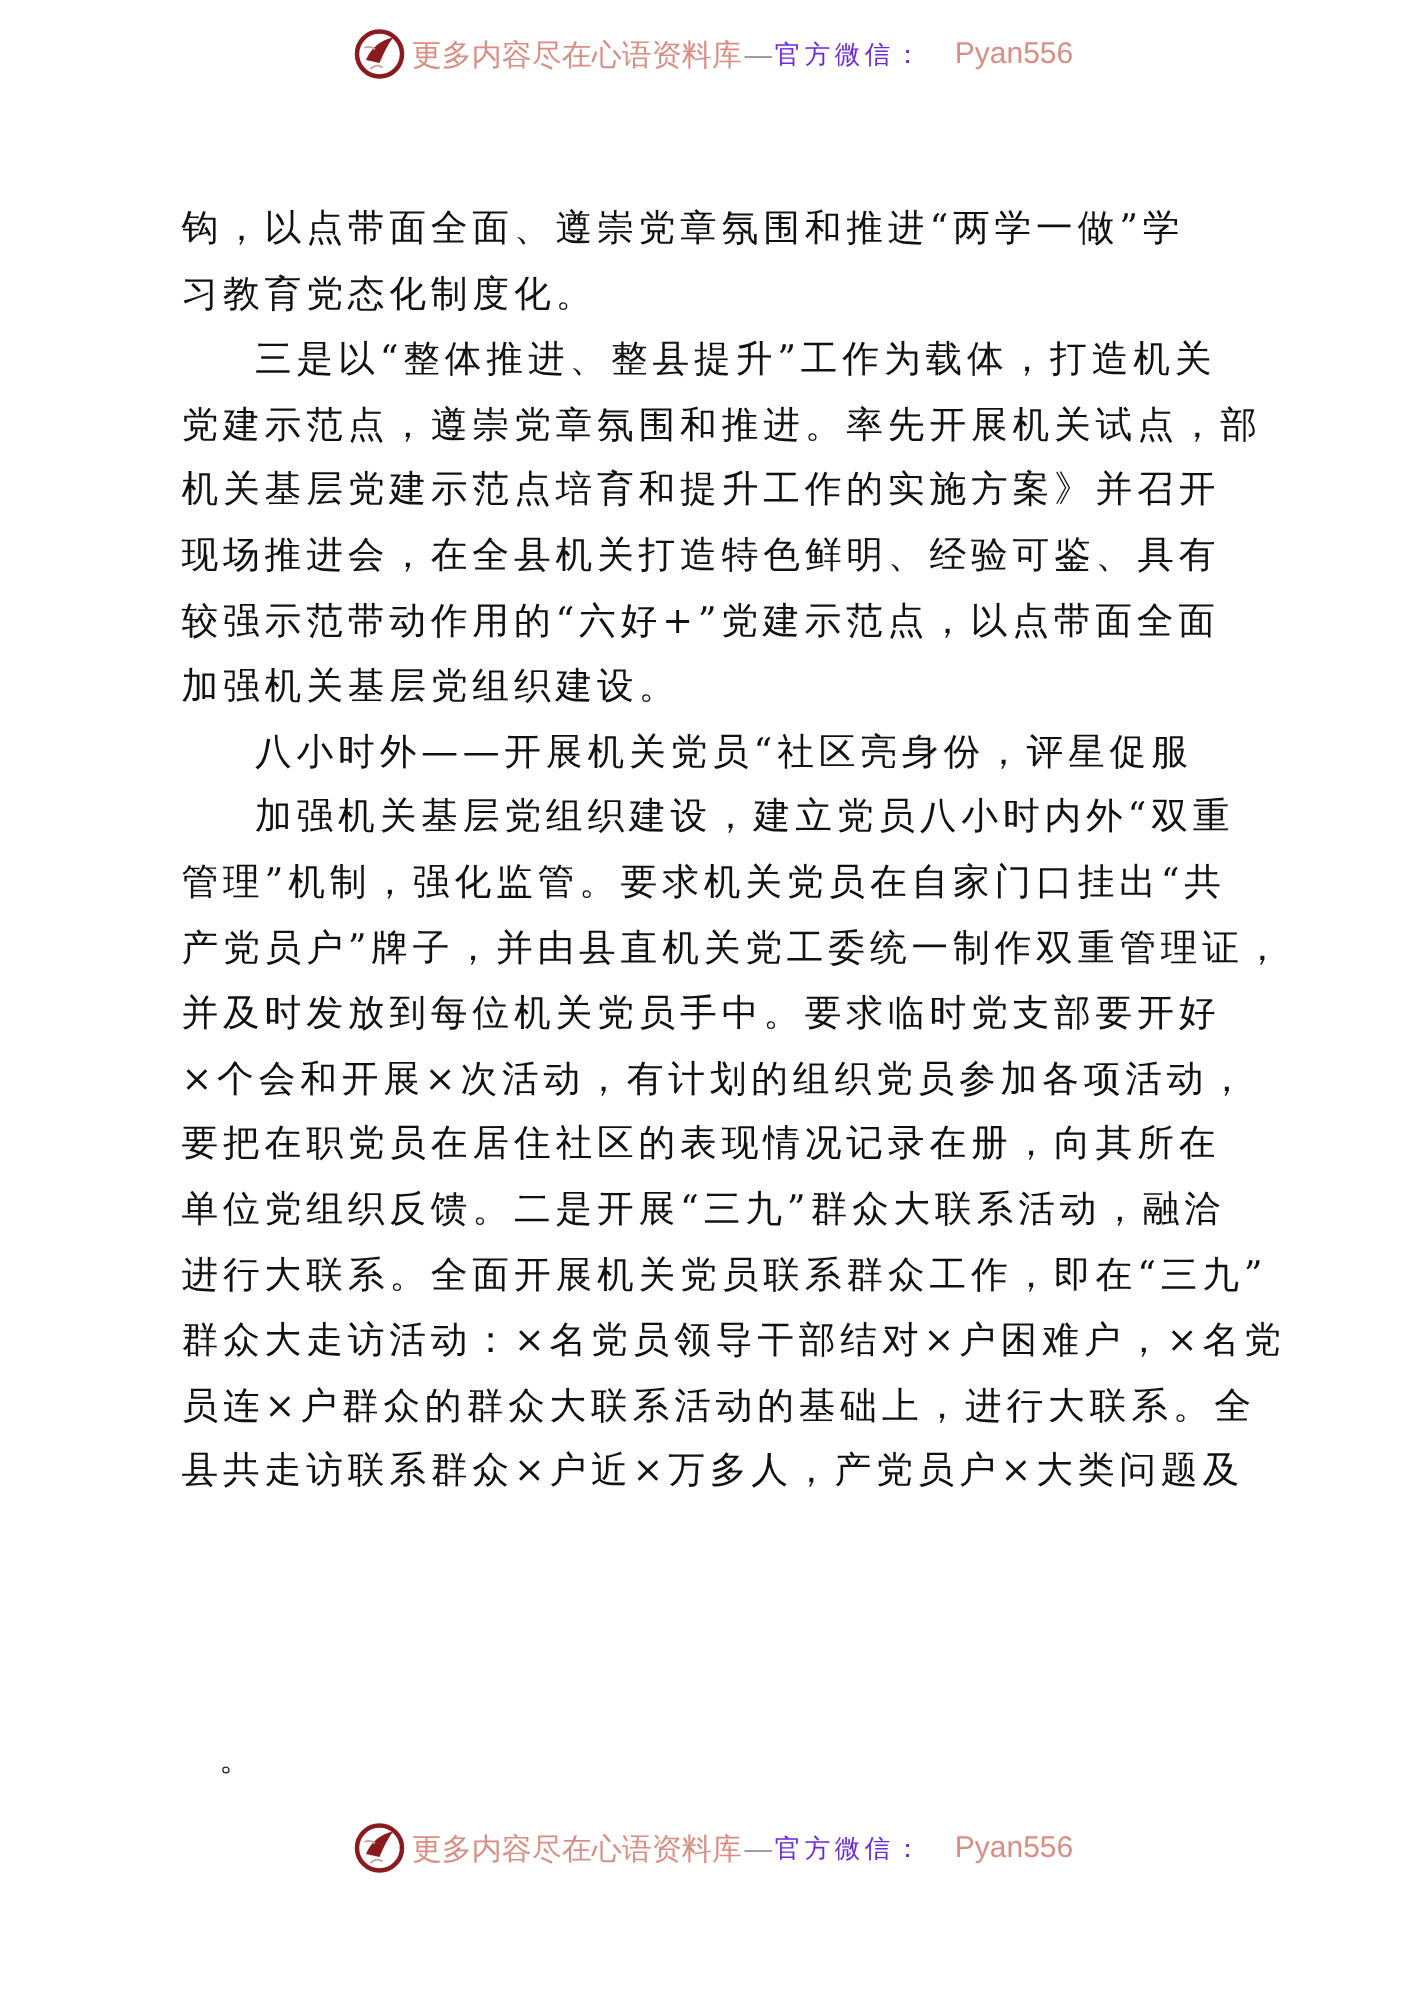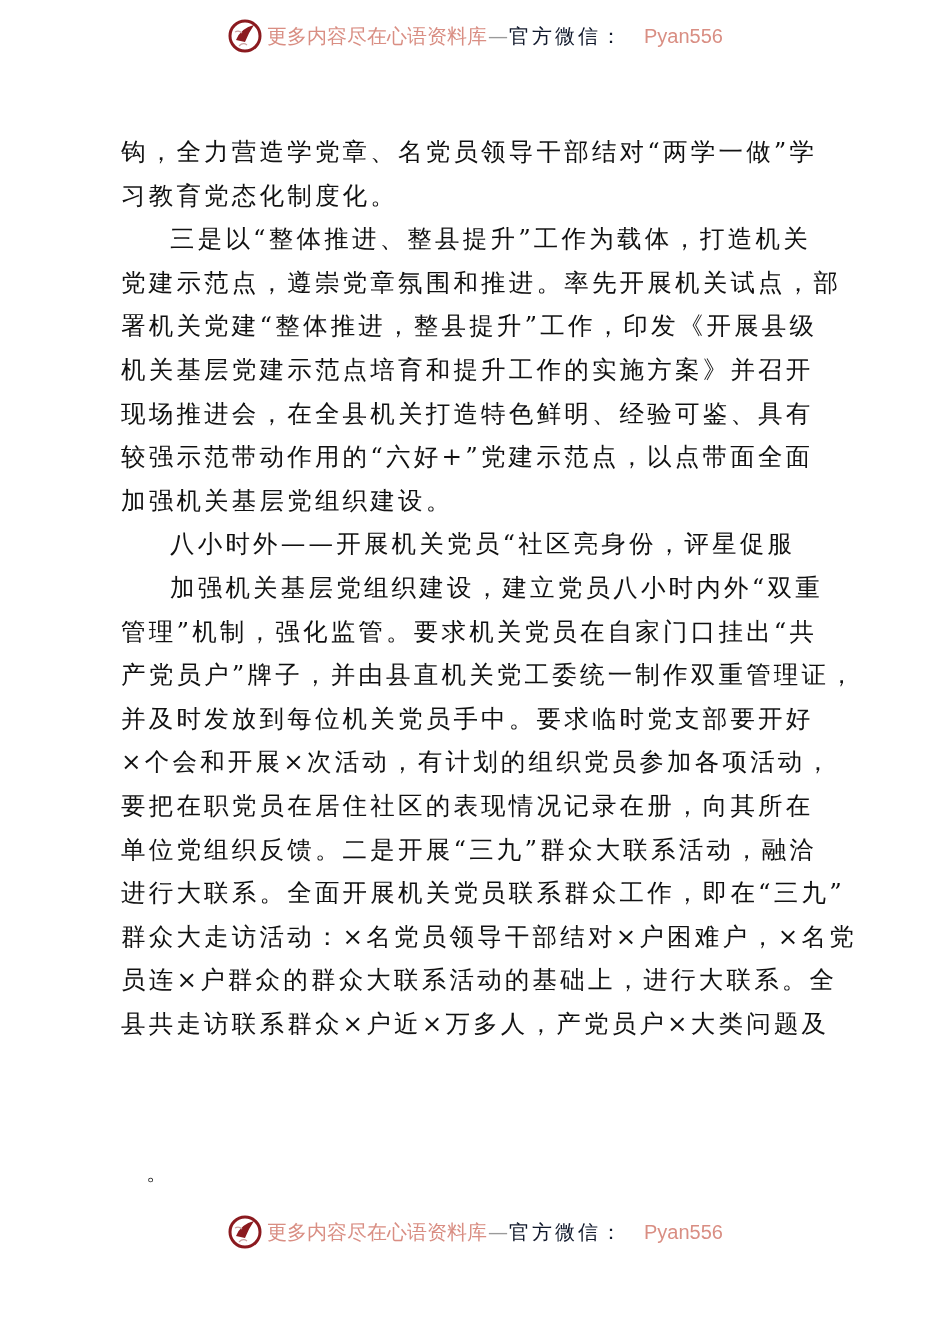--- a/index.html
+++ b/index.html
@@ -37,22 +37,22 @@
       color: #d98e83;
       font-size: 20px;
       letter-spacing: 0px;
     }
     .banner .dash {
       color: #9a9a9a;
       font-size: 20px;
       margin: 0 1px;
     }
     .banner .wx-label {
-      color: #0f172a;
-      font-size: 20px;
+      color: #6d28d9;
+      font-size: 17px;
       font-family: "DejaVu Serif", "Liberation Serif", serif;
       letter-spacing: 3px;
     }
     .banner .wx-id {
       color: #d98e83;
       font-size: 20px;
       font-family: "Liberation Sans", "DejaVu Sans", sans-serif;
       margin-left: 20px;
     }
     .content {
@@ -89,25 +89,24 @@
       <path d="M8 14 Q12 12 15 15" fill="none" stroke="#c9a0a0" stroke-width="1.2"></path>
     </svg>
   </span>
   <span class="site">更多内容尽在心语资料库</span>
   <span class="dash">—</span>
   <span class="wx-label">官方微信：</span>
   <span class="wx-id">Pyan556</span>
 </div>
 
 <div class="content">
-  <div class="line">钩，全力营造学党章、名党员领导干部结对“两学一做”学</div>
+  <div class="line">钩，以点带面全面、遵崇党章氛围和推进“两学一做”学</div>
   <div class="line">习教育党态化制度化。</div>
   <div class="line indent">三是以“整体推进、整县提升”工作为载体，打造机关</div>
   <div class="line">党建示范点，遵崇党章氛围和推进。率先开展机关试点，部</div>
-  <div class="line">署机关党建“整体推进，整县提升”工作，印发《开展县级</div>
   <div class="line">机关基层党建示范点培育和提升工作的实施方案》并召开</div>
   <div class="line">现场推进会，在全县机关打造特色鲜明、经验可鉴、具有</div>
   <div class="line">较强示范带动作用的“六好+”党建示范点，以点带面全面</div>
   <div class="line">加强机关基层党组织建设。</div>
   <div class="line indent">八小时外——开展机关党员“社区亮身份，评星促服</div>
   <div class="line indent">加强机关基层党组织建设，建立党员八小时内外“双重</div>
   <div class="line">管理”机制，强化监管。要求机关党员在自家门口挂出“共</div>
   <div class="line">产党员户”牌子，并由县直机关党工委统一制作双重管理证，</div>
   <div class="line">并及时发放到每位机关党员手中。要求临时党支部要开好</div>
   <div class="line">×个会和开展×次活动，有计划的组织党员参加各项活动，</div>

